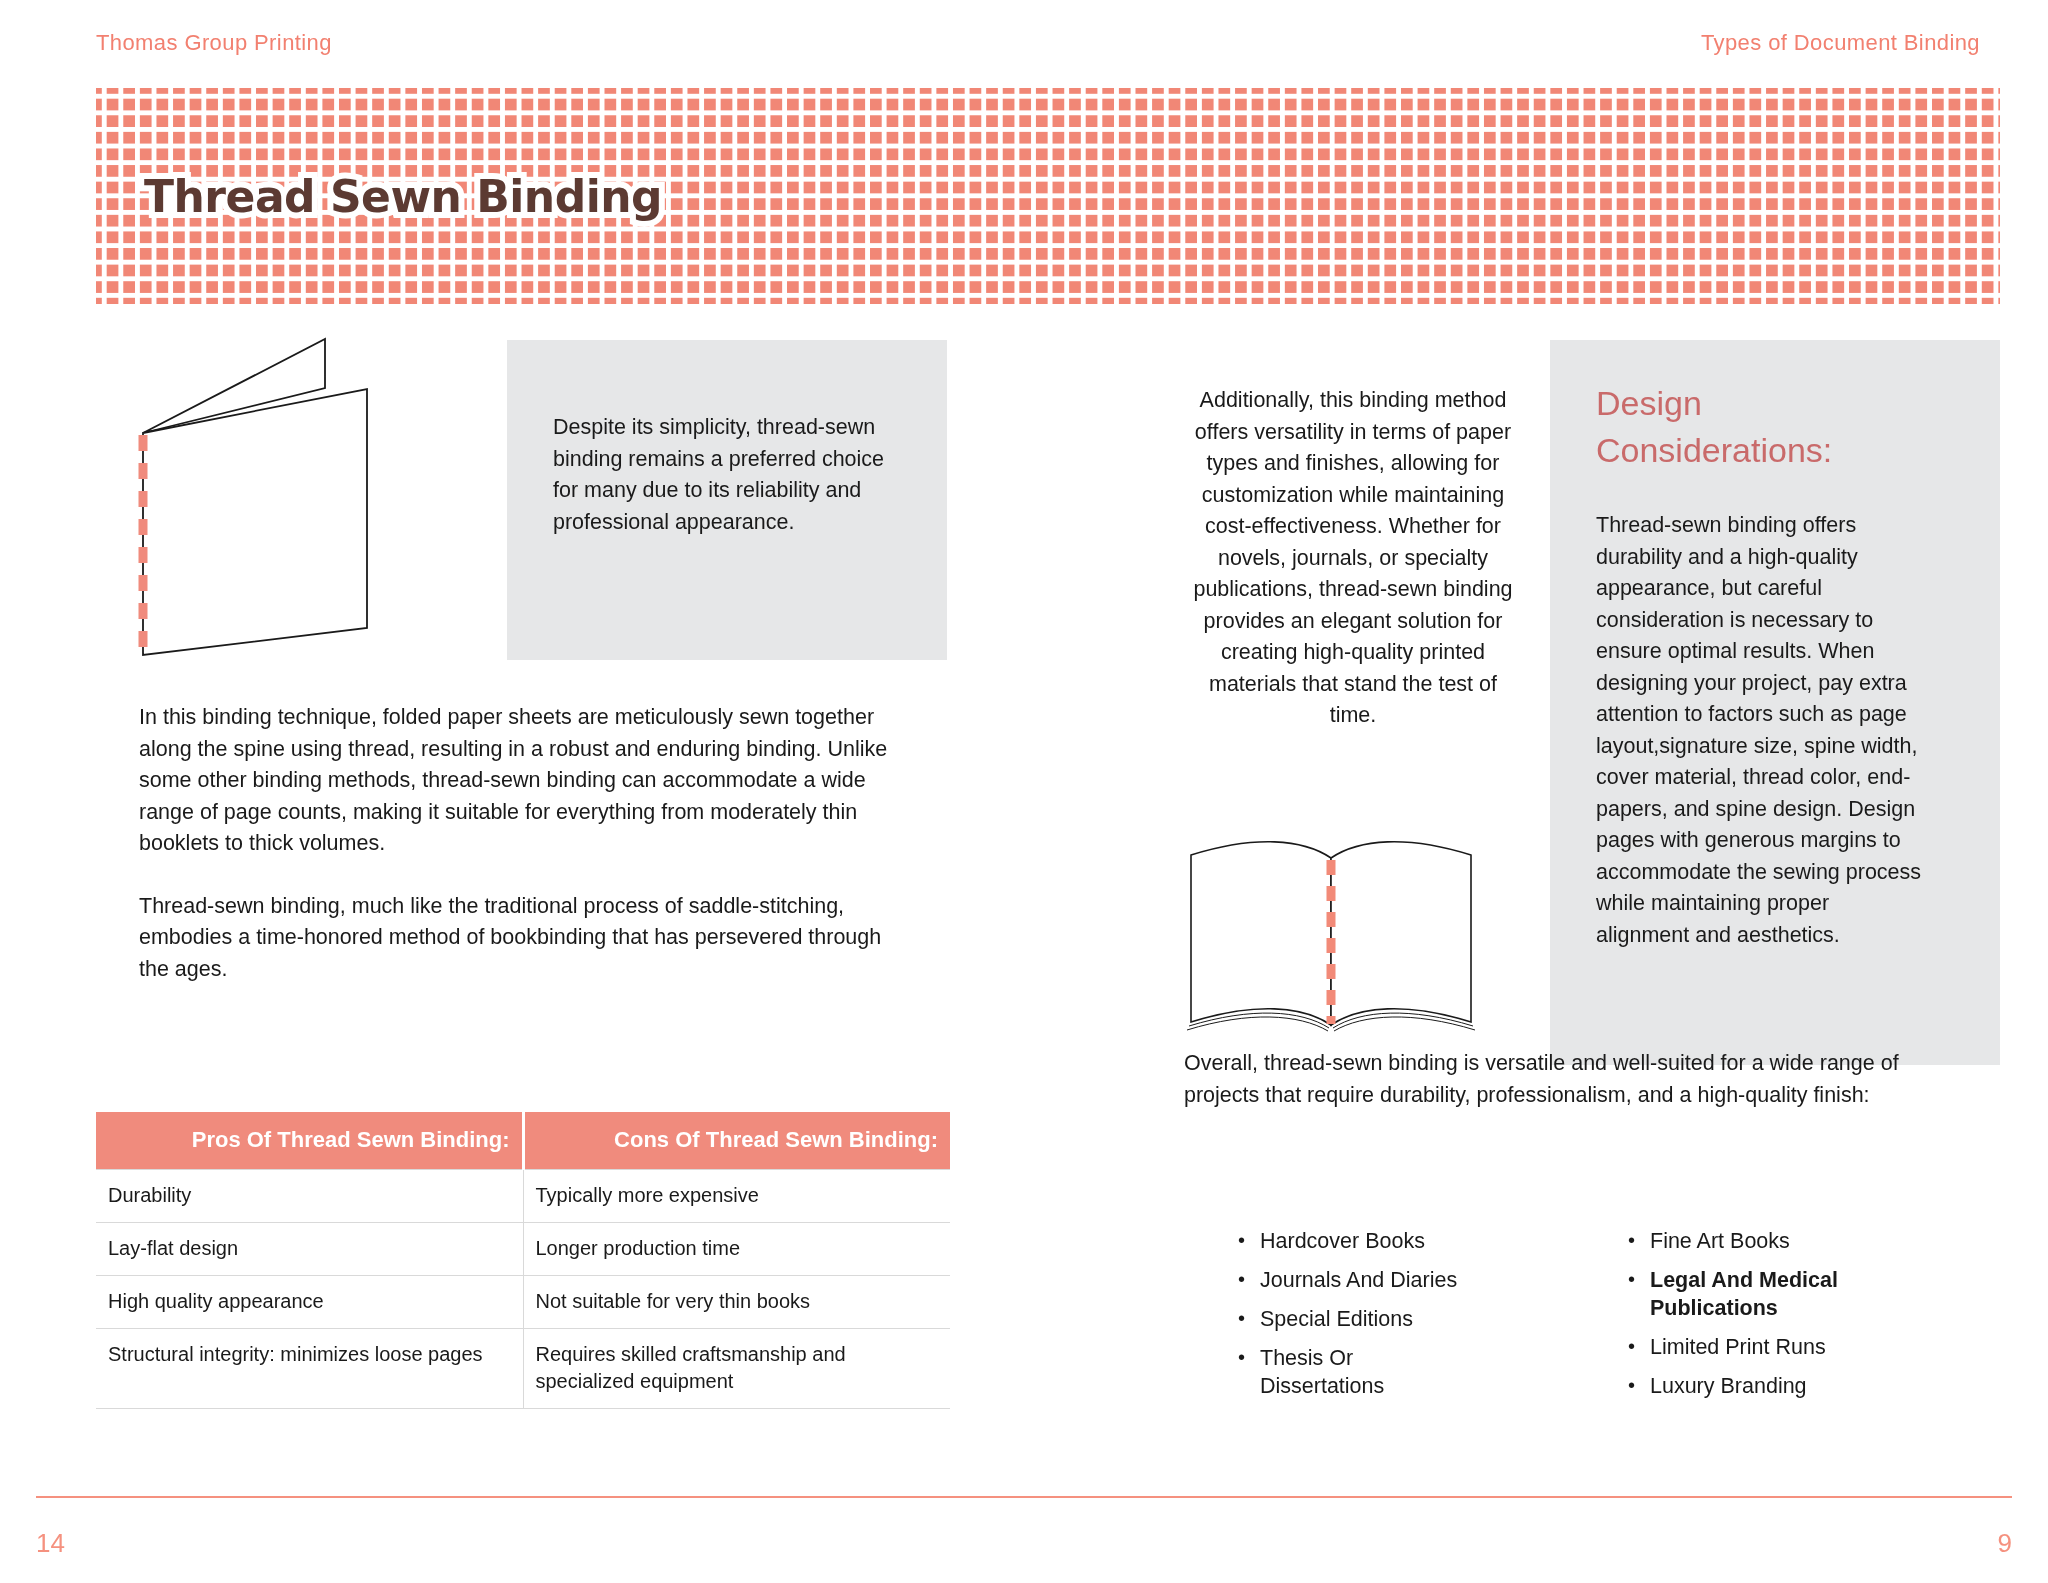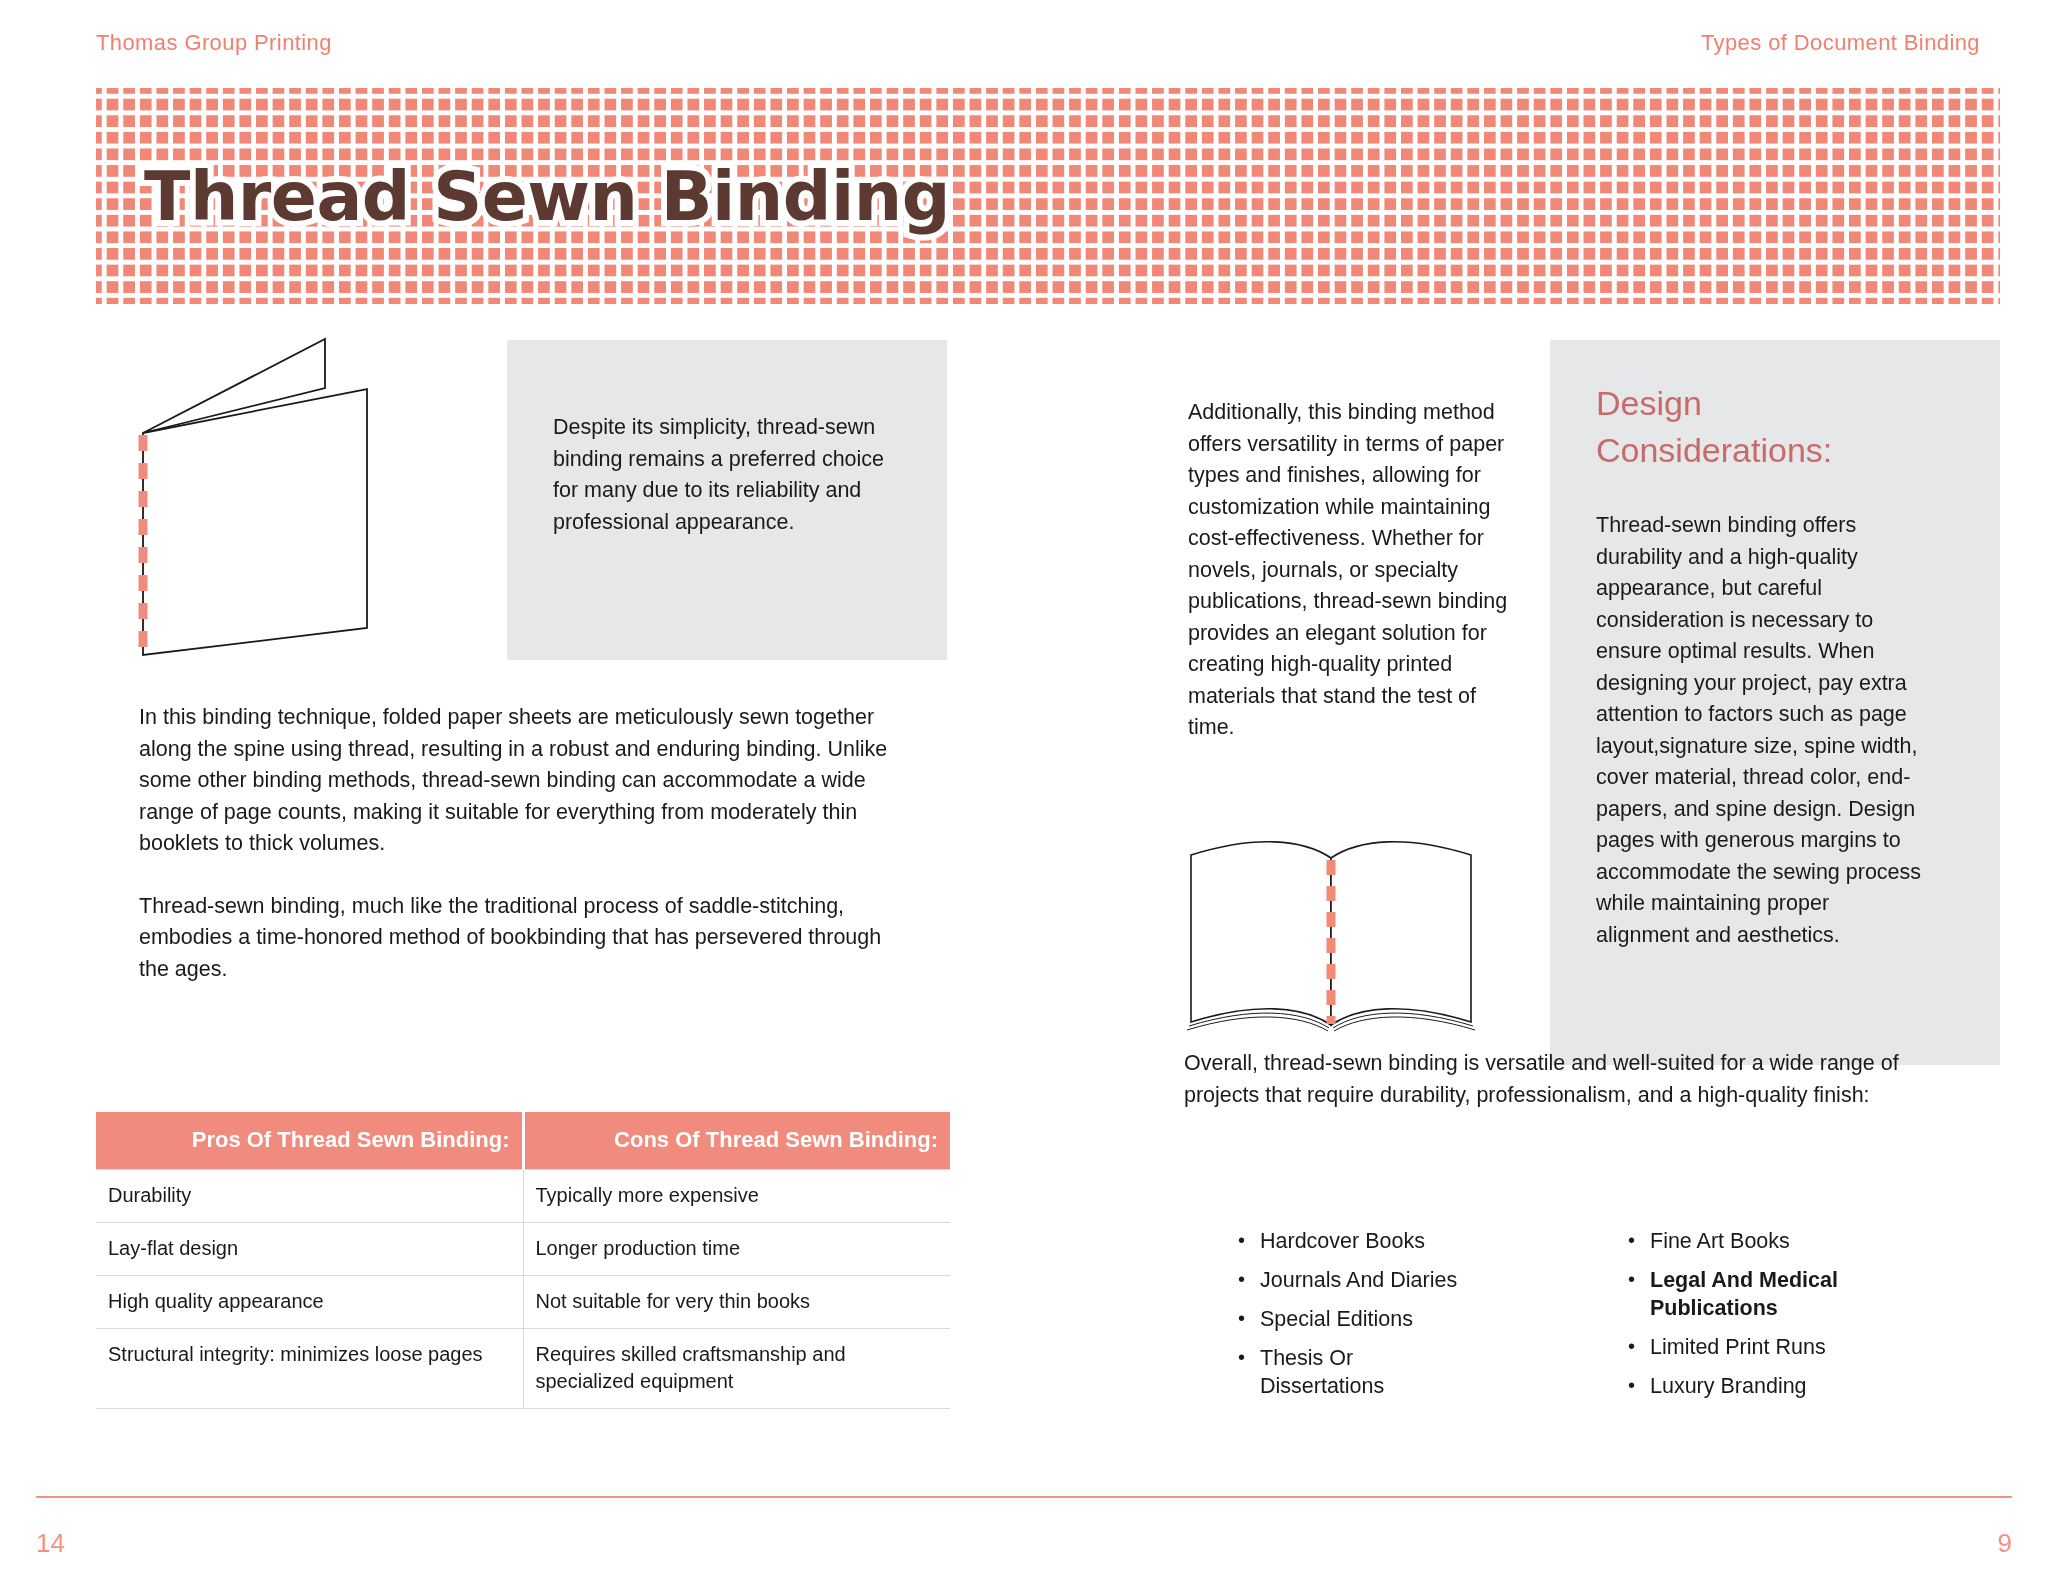--- a/index.html
+++ b/index.html
@@ -47,21 +47,21 @@
     position: absolute;
     inset: 0;
   }
   .banner-title {
     position: absolute;
     left: 48px;
     top: 50%;
     transform: translateY(-50%);
     font-family: "DejaVu Sans", sans-serif;
     font-weight: bold;
-    font-size: 68px;
+    font-size: 44px;
     letter-spacing: -0.5px;
     color: #5C3A32;
     -webkit-text-stroke: 12px #ffffff;
     paint-order: stroke fill;
     white-space: nowrap;
   }
 
   
   .graybox {
     position: absolute;
@@ -220,21 +220,21 @@
       <td>High quality appearance</td>
       <td>Not suitable for very thin books</td>
     </tr>
     <tr>
       <td>Structural integrity: minimizes loose pages</td>
       <td>Requires skilled craftsmanship and specialized equipment</td>
     </tr>
   </tbody>
 </table>
 
-<div class="bodytext" style="left:1188px; top:397px; width:330px;">
+<div class="bodytext" style="left:1188px; top:385px; width:330px;text-align:center;">
   <p>Additionally, this binding method offers versatility in terms of paper types and finishes, allowing for customization while maintaining cost-effectiveness. Whether for novels, journals, or specialty publications, thread-sewn binding provides an elegant solution for creating high-quality printed materials that stand the test of time.</p>
 </div>
 
 <svg class="illus" style="left:1185px; top:835px;" width="300" height="230" viewBox="0 0 300 230">
 
   <path d="M 6 20 C 70 0 118 4 146 23 L 146 190 C 118 171 70 167 6 187 Z" fill="#ffffff" stroke="#1a1a1a" stroke-width="1.6"></path>
 
   <path d="M 146 23 C 174 4 222 0 286 20 L 286 187 C 222 167 174 171 146 190 Z" fill="#ffffff" stroke="#1a1a1a" stroke-width="1.6"></path>
 
   <path d="M 4 191 C 66 172 116 175 144 193" fill="none" stroke="#1a1a1a" stroke-width="1"></path>

